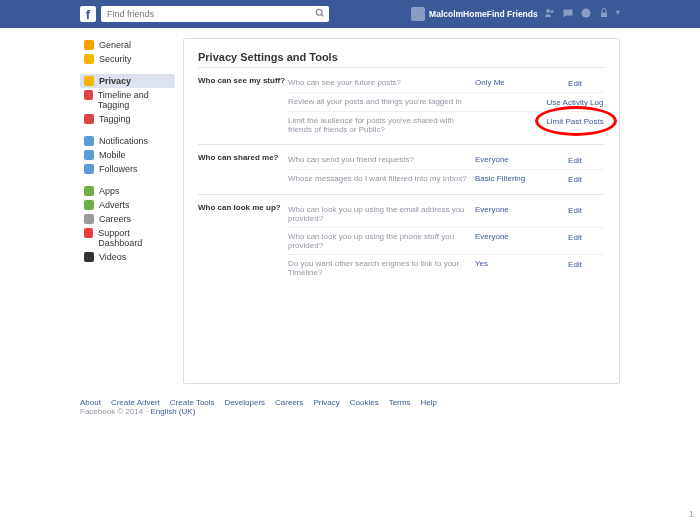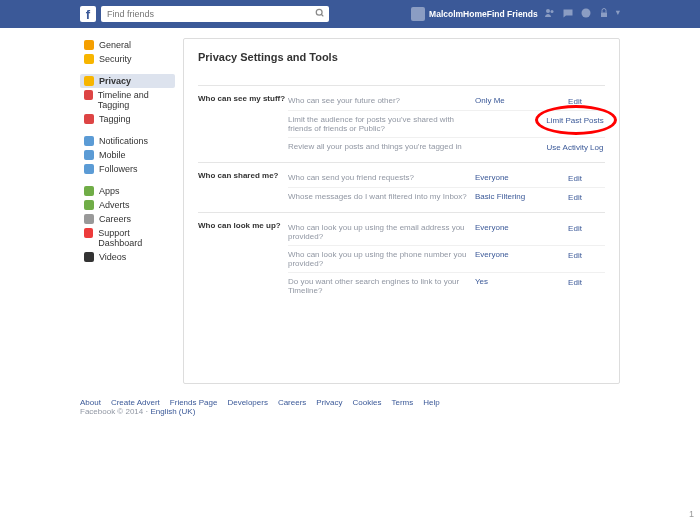--- a/index.html
+++ b/index.html
@@ -15,21 +15,21 @@
 .avatar{width:14px;height:14px;background:#8b9dc3;border-radius:2px}
 .nav-icons{display:flex;gap:6px;color:#8b9dc3;margin-left:6px}
 .nav-icon{width:12px;height:12px}
 .page{width:540px;margin:0 auto;display:flex;padding-top:10px}
 .sidebar{width:95px;padding-right:8px}
 .side-group{margin-bottom:8px}
 .side-item{display:flex;align-items:flex-start;padding:2px 4px;color:#333;cursor:pointer;border-radius:2px;gap:5px}
 .side-item.active{background:#dde3ee;font-weight:bold}
 .side-icon{width:10px;height:10px;display:inline-block;border-radius:2px}
 .main{flex:1;border:1px solid #ddd;border-radius:2px;background:#fff;padding:12px 14px;min-height:320px;position:relative}
-.main h2{margin:0 0 22px 0;font-size:11px;font-weight:bold;color:#333}
+.main h2{margin:0 0 4px 0;font-size:11px;font-weight:bold;color:#333}
 .section{border-top:1px solid #e5e5e5;display:flex;padding:6px 0}
 .section-label{width:90px;font-size:8px;font-weight:bold;color:#333;padding-top:2px}
 .rows{flex:1}
 .row{display:flex;align-items:flex-start;padding:4px 0;border-top:1px solid #f0f0f0}
 .row:first-child{border-top:none}
 .row-q{flex:1;color:#9197a3;font-size:8px;padding-right:8px}
 .row-v{width:70px;color:#3b5998;font-size:8px}
 .row-a{width:60px;text-align:center}
 .row-a a{color:#3b5998;font-size:8px;cursor:pointer}
 .highlight-circle{position:absolute;width:76px;height:24px;border:3px solid #ff0000;border-radius:50%;pointer-events:none}
@@ -146,35 +146,35 @@
         </div>
       </div>
     </div>
   <div class="main">
     <h2>Privacy Settings and Tools</h2>
     <div id="sections">
         <div class="section">
           <div class="section-label">Who can see my stuff?</div>
           <div class="rows">
             <div class="row">
-              <div class="row-q">Who can see your future other?</div>
+              <div class="row-q">Who can see your future posts?</div>
               <div class="row-v">Only Me</div>
               <div class="row-a"><a>Edit</a></div>
+            </div>
+            <div class="row">
+              <div class="row-q">Review all your posts and things you're tagged in</div>
+              <div class="row-v"></div>
+              <div class="row-a"><a>Use Activity Log</a></div>
             </div>
             <div class="row" style="position: relative;">
               <div class="row-q">Limit the audience for posts you've shared with friends of friends or Public?</div>
               <div class="row-v"></div>
               <div class="row-a"><a>Limit Past Posts</a></div>
               <div class="highlight-circle" style="right: -12px; top: -6px; position: absolute;"></div>
             </div>
-            <div class="row">
-              <div class="row-q">Review all your posts and things you're tagged in</div>
-              <div class="row-v"></div>
-              <div class="row-a"><a>Use Activity Log</a></div>
-            </div>
           </div>
         </div>
         <div class="section">
           <div class="section-label">Who can shared me?</div>
           <div class="rows">
             <div class="row">
               <div class="row-q">Who can send you friend requests?</div>
               <div class="row-v">Everyone</div>
               <div class="row-a"><a>Edit</a></div>
             </div>
@@ -187,36 +187,36 @@
         </div>
         <div class="section">
           <div class="section-label">Who can look me up?</div>
           <div class="rows">
             <div class="row">
               <div class="row-q">Who can look you up using the email address you provided?</div>
               <div class="row-v">Everyone</div>
               <div class="row-a"><a>Edit</a></div>
             </div>
             <div class="row">
-              <div class="row-q">Who can look you up using the phone number you provided?</div>
+              <div class="row-q">Who can look you up using the phone stuff you provided?</div>
               <div class="row-v">Everyone</div>
               <div class="row-a"><a>Edit</a></div>
             </div>
             <div class="row">
               <div class="row-q">Do you want other search engines to link to your Timeline?</div>
               <div class="row-v">Yes</div>
               <div class="row-a"><a>Edit</a></div>
             </div>
           </div>
         </div>
       </div>
   </div>
 </div>
 
 <div class="footer">
-  <div class="footer-links" id="footer-links"><a>About</a><a>Create Advert</a><a>Friends Page</a><a>Developers</a><a>Careers</a><a>Privacy</a><a>Cookies</a><a>Terms</a><a>Help</a></div>
+  <div class="footer-links" id="footer-links"><a>About</a><a>Create Advert</a><a>Create Tools</a><a>Developers</a><a>Careers</a><a>Privacy</a><a>Cookies</a><a>Terms</a><a>Help</a></div>
   <div class="footer-copy">
     <span>Facebook © 2014 ·</span>
     <a>English (UK)</a>
   </div>
 </div>
 
 <div class="page-edge">1</div>
 
 </body></html>

